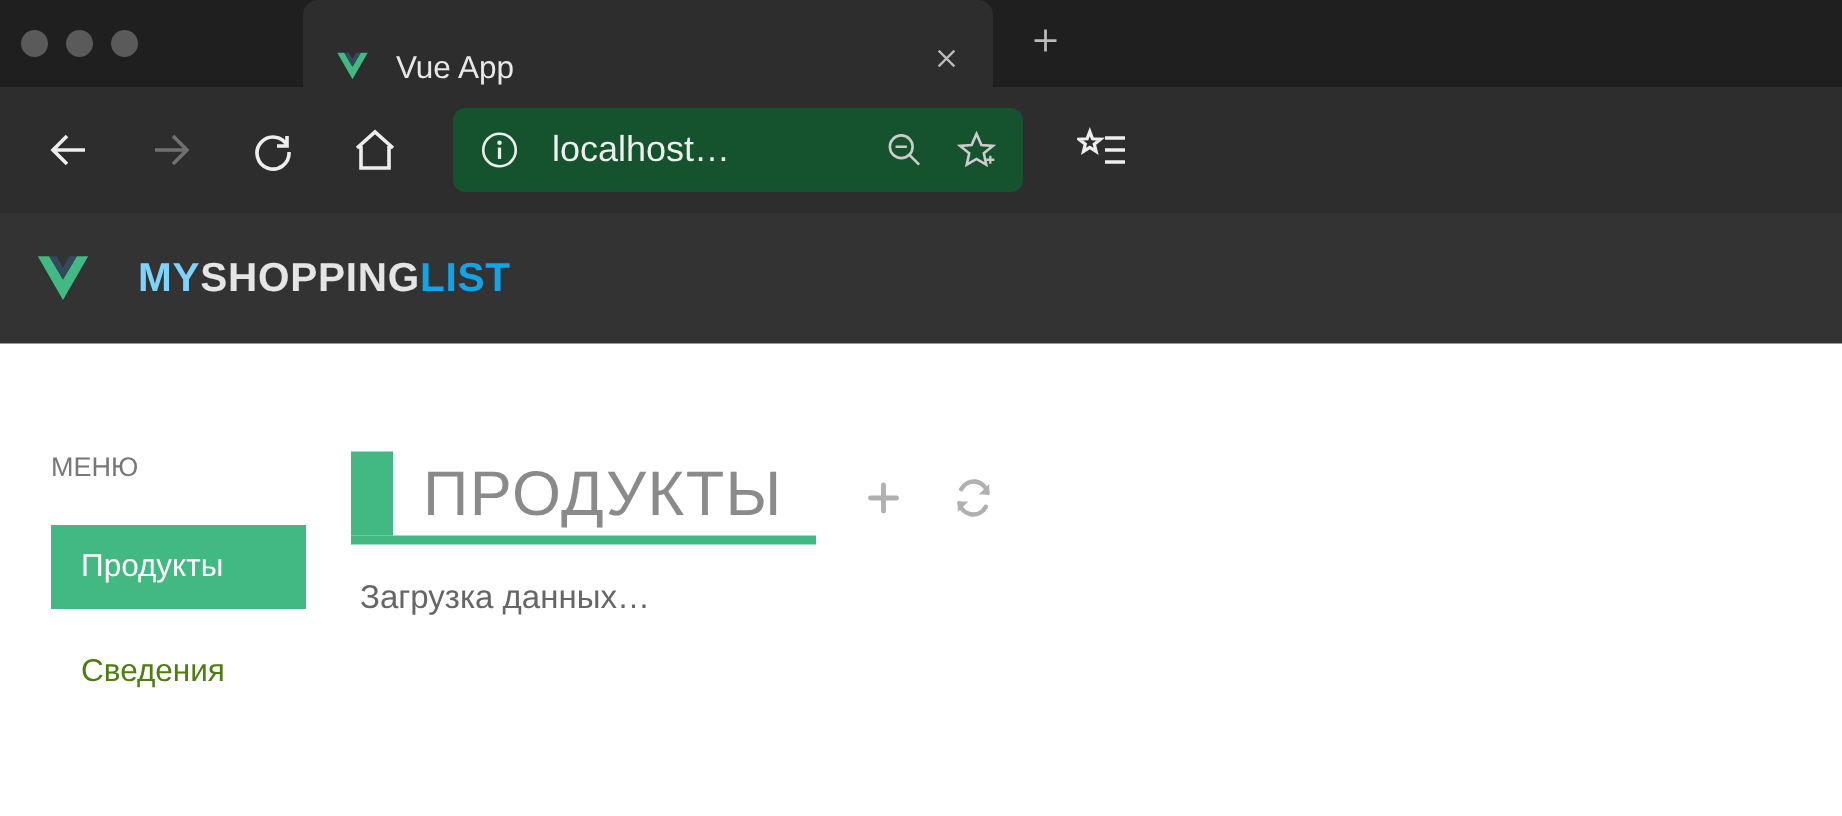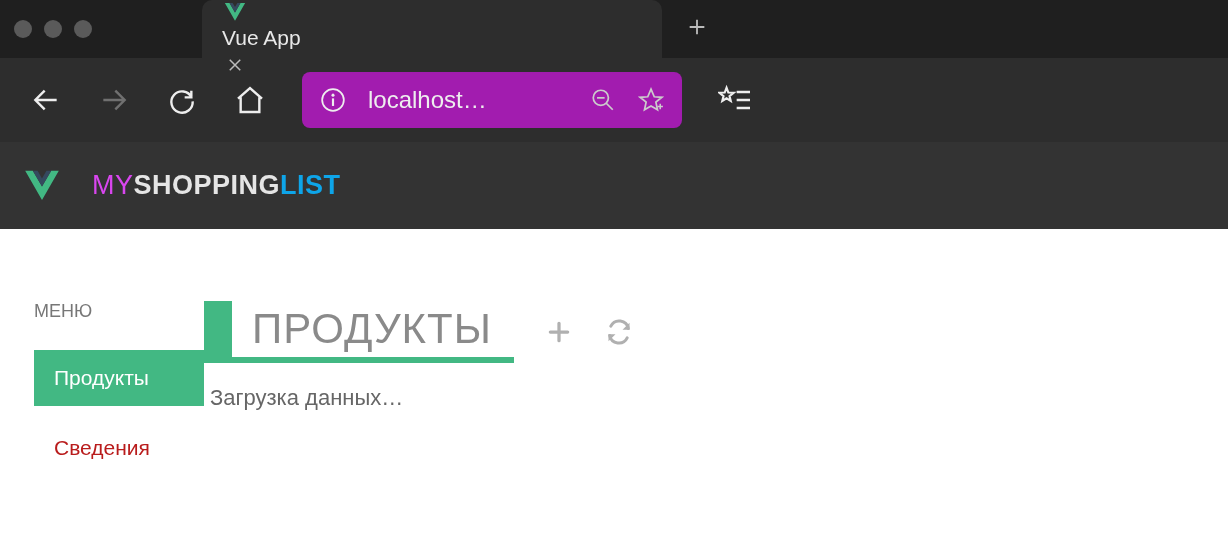--- a/index.html
+++ b/index.html
@@ -28,28 +28,27 @@
       margin-right: 110px;
     }
     .window-dot {
       width: 18px;
       height: 18px;
       border-radius: 50%;
       background: #5a5a5a;
     }
     .tab {
       display: flex;
-      align-items: flex-start;
+      align-items: flex-end;
       background: #2d2d2d;
       height: 58px;
       padding: 0 18px 0 20px;
       border-radius: 10px 10px 0 0;
       min-width: 460px;
       position: relative;
-      flex-direction: column;
     }
     .tab-favicon {
       width: 26px;
       height: 26px;
       margin-right: 16px;
     }
     .tab-title {
       color: #e8e8e8;
       font-size: 21px;
       flex: 1;
@@ -82,21 +81,21 @@
       align-items: center;
       justify-content: center;
       cursor: pointer;
     }
     .toolbar-icon svg { width: 100%; height: 100%; }
     .disabled { opacity: 0.35; }
     
     .address-bar {
       display: flex;
       align-items: center;
-      background: #a21caf;
+      background: #14532d;
       border-radius: 8px;
       height: 56px;
       padding: 0 18px;
       gap: 22px;
       min-width: 380px;
     }
     .address-text {
       color: #eee;
       font-size: 24px;
       flex: 1;
@@ -113,43 +112,44 @@
     }
     .app-logo {
       width: 40px;
       height: 40px;
     }
     .brand {
       font-size: 27px;
       font-weight: 700;
       letter-spacing: 0.5px;
     }
-    .brand-my { color: #d946ef; font-weight: 400; }
+    .brand-my { color: #7dd3fc; font-weight: 700; }
     .brand-shopping { color: #e5e5e5; font-weight: 700; }
     .brand-list { color: #0ea5e9; font-weight: 800; }
     
     
     .content {
       display: flex;
       padding: 72px 30px 0 34px;
+      gap: 30px;
     }
     .sidebar {
       width: 170px;
     }
     .menu-label {
       color: #777;
       font-size: 18px;
       margin-bottom: 28px;
     }
     .sidebar-item {
       font-size: 21px;
       padding: 16px 20px;
       margin-bottom: 14px;
       cursor: pointer;
-      color: #b91c1c;
+      color: #4d7c0f;
     }
     .sidebar-item.active {
       background: #42b883;
       color: #fff;
     }
     
     .main {
       flex: 1;
     }
     .page-title-row {

